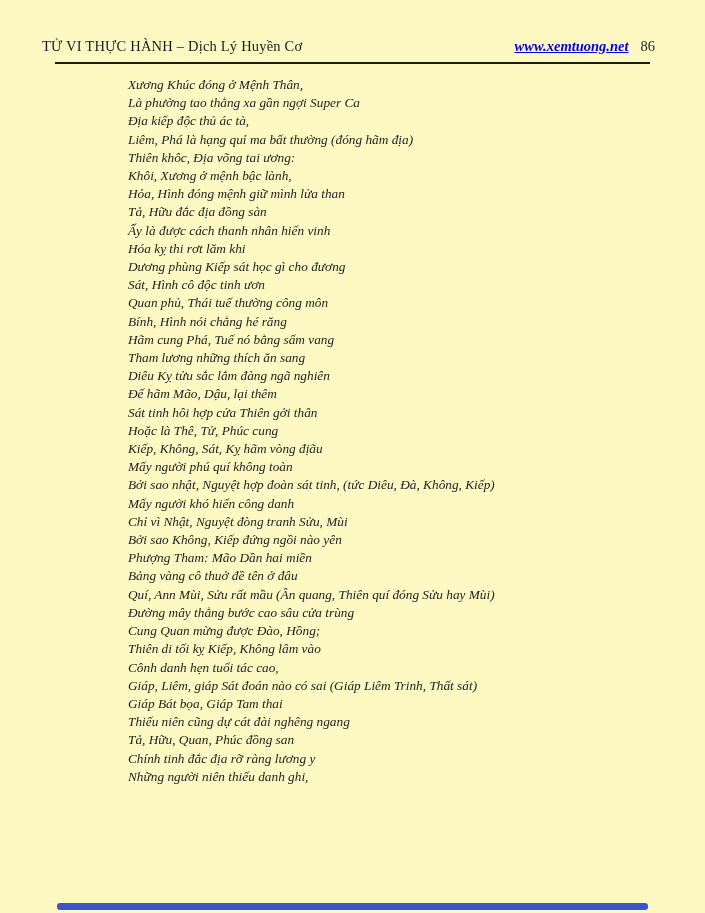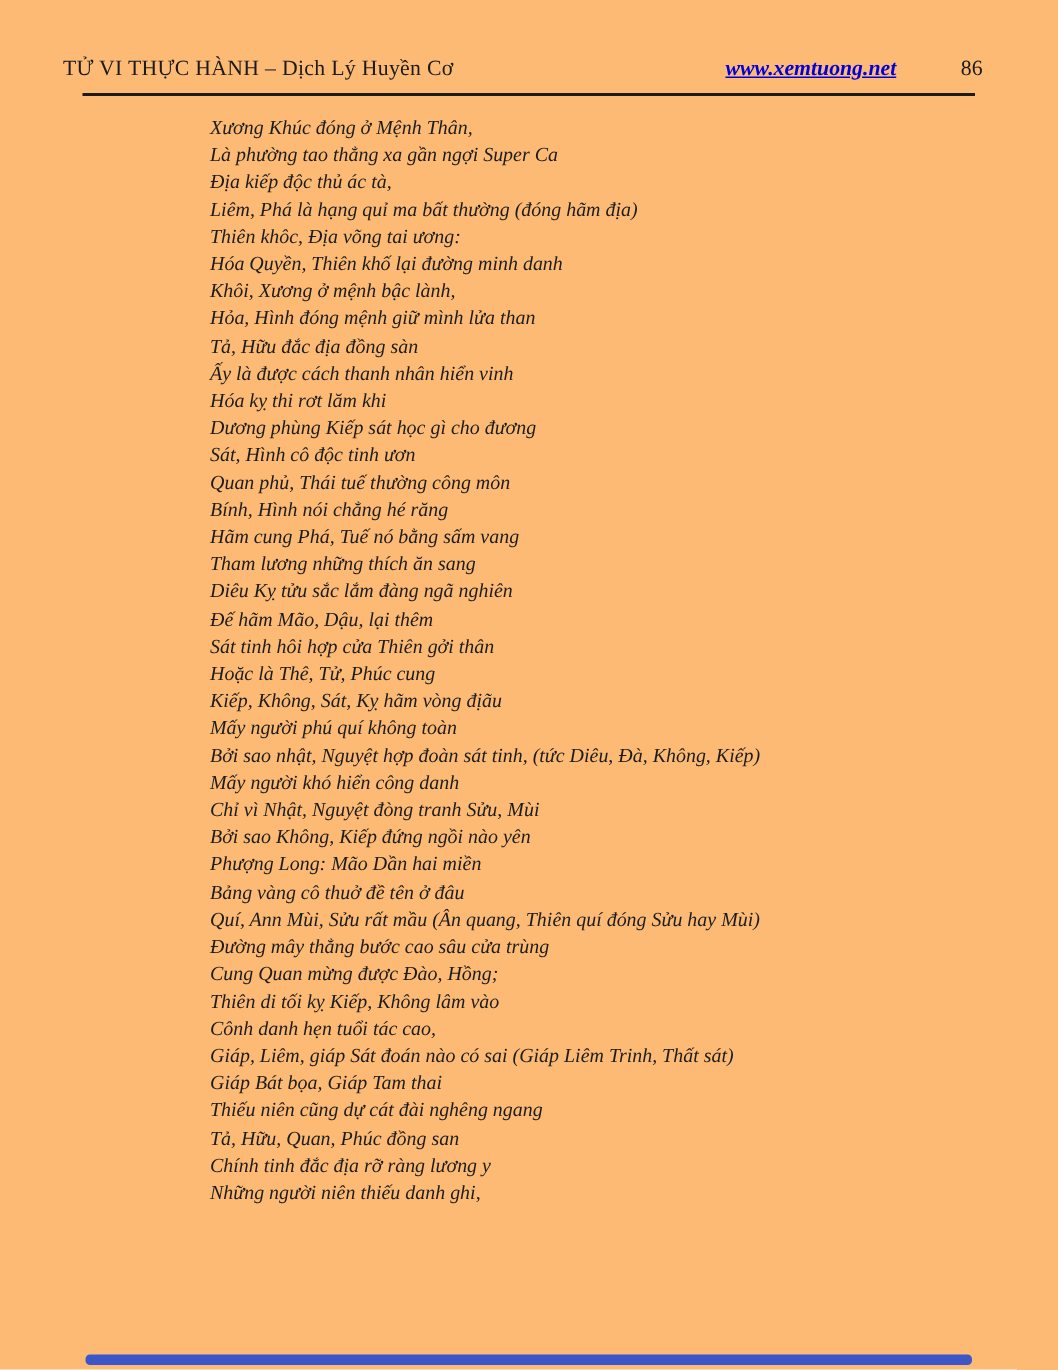--- a/index.html
+++ b/index.html
@@ -5,21 +5,21 @@
   * { margin: 0; padding: 0; box-sizing: border-box; }
   html, body {
     width: 705px;
     background: #ffffff;
     font-family: "Liberation Serif", "DejaVu Serif", serif;
   }
   .page {
     position: relative;
     width: 705px;
     height: 913px;
-    background: #fdba74;
+    background: #fef9c3;
     overflow: hidden;
   }
   .header {
     position: absolute;
     top: 38px;
     left: 42px;
     right: 50px;
     display: flex;
     justify-content: space-between;
     align-items: baseline;
@@ -39,34 +39,33 @@
     font-size: 14.5px;
     font-weight: bold;
     color: #0000dd;
     text-decoration: underline;
     cursor: pointer;
     white-space: nowrap;
   }
   .page-number {
     font-size: 14.5px;
     color: #1b1b1b;
-    margin-left: 31px;
   }
   .header-rule {
     position: absolute;
     top: 62px;
     left: 55px;
     width: 595px;
     height: 2px;
     background: #1b1b1b;
   }
   .verse-block {
     position: absolute;
     top: 76px;
-    left: 140px;
+    left: 128px;
     right: 40px;
   }
   .verse-line {
     font-style: italic;
     font-size: 13.3px;
     line-height: 18.2px;
     color: #1c1c1c;
     white-space: nowrap;
   }
   .footer-bar {
@@ -92,21 +91,20 @@
   </div>
 
   <div class="header-rule"></div>
 
   <div class="verse-block" id="verse-container">
       <div class="verse-line">Xương Khúc đóng ở Mệnh Thân,</div>
       <div class="verse-line">Là phường tao thẳng xa gần ngợi Super Ca</div>
       <div class="verse-line">Địa kiếp độc thủ ác tà,</div>
       <div class="verse-line">Liêm, Phá là hạng quỉ ma bất thường (đóng hãm địa)</div>
       <div class="verse-line">Thiên khôc, Địa võng tai ương:</div>
-      <div class="verse-line">Hóa Quyền, Thiên khố lại đường minh danh</div>
       <div class="verse-line">Khôi, Xương ở mệnh bậc lành,</div>
       <div class="verse-line">Hỏa, Hình đóng mệnh giữ mình lửa than</div>
       <div class="verse-line">Tả, Hữu đắc địa đồng sàn</div>
       <div class="verse-line">Ấy là được cách thanh nhân hiển vinh</div>
       <div class="verse-line">Hóa kỵ thi rơt lăm khi</div>
       <div class="verse-line">Dương phùng Kiếp sát học gì cho đương</div>
       <div class="verse-line">Sát, Hình cô độc tinh ươn</div>
       <div class="verse-line">Quan phủ, Thái tuế thường công môn</div>
       <div class="verse-line">Bính, Hình nói chẳng hé răng</div>
       <div class="verse-line">Hãm cung Phá, Tuế nó bằng sấm vang</div>
@@ -114,21 +112,21 @@
       <div class="verse-line">Diêu Kỵ tửu sắc lắm đàng ngã nghiên</div>
       <div class="verse-line">Đế hãm Mão, Dậu, lại thêm</div>
       <div class="verse-line">Sát tinh hôi hợp cửa Thiên gởi thân</div>
       <div class="verse-line">Hoặc là Thê, Tử, Phúc cung</div>
       <div class="verse-line">Kiếp, Không, Sát, Kỵ hãm vòng địãu</div>
       <div class="verse-line">Mấy người phú quí không toàn</div>
       <div class="verse-line">Bởi sao nhật, Nguyệt hợp đoàn sát tinh, (tức Diêu, Đà, Không, Kiếp)</div>
       <div class="verse-line">Mấy người khó hiển công danh</div>
       <div class="verse-line">Chỉ vì Nhật, Nguyệt đòng tranh Sửu, Mùi</div>
       <div class="verse-line">Bởi sao Không, Kiếp đứng ngồi nào yên</div>
-      <div class="verse-line">Phượng Long: Mão Dần hai miền</div>
+      <div class="verse-line">Phượng Tham: Mão Dần hai miền</div>
       <div class="verse-line">Bảng vàng cô thuở đề tên ở đâu</div>
       <div class="verse-line">Quí, Ann Mùi, Sửu rất mầu (Ân quang, Thiên quí đóng Sửu hay Mùi)</div>
       <div class="verse-line">Đường mây thẳng bước cao sâu cửa trùng</div>
       <div class="verse-line">Cung Quan mừng được Đào, Hồng;</div>
       <div class="verse-line">Thiên di tối kỵ Kiếp, Không lâm vào</div>
       <div class="verse-line">Cônh danh hẹn tuổi tác cao,</div>
       <div class="verse-line">Giáp, Liêm, giáp Sát đoán nào có sai (Giáp Liêm Trinh, Thất sát)</div>
       <div class="verse-line">Giáp Bát bọa, Giáp Tam thai</div>
       <div class="verse-line">Thiếu niên cũng dự cát đài nghêng ngang</div>
       <div class="verse-line">Tả, Hữu, Quan, Phúc đồng san</div>

